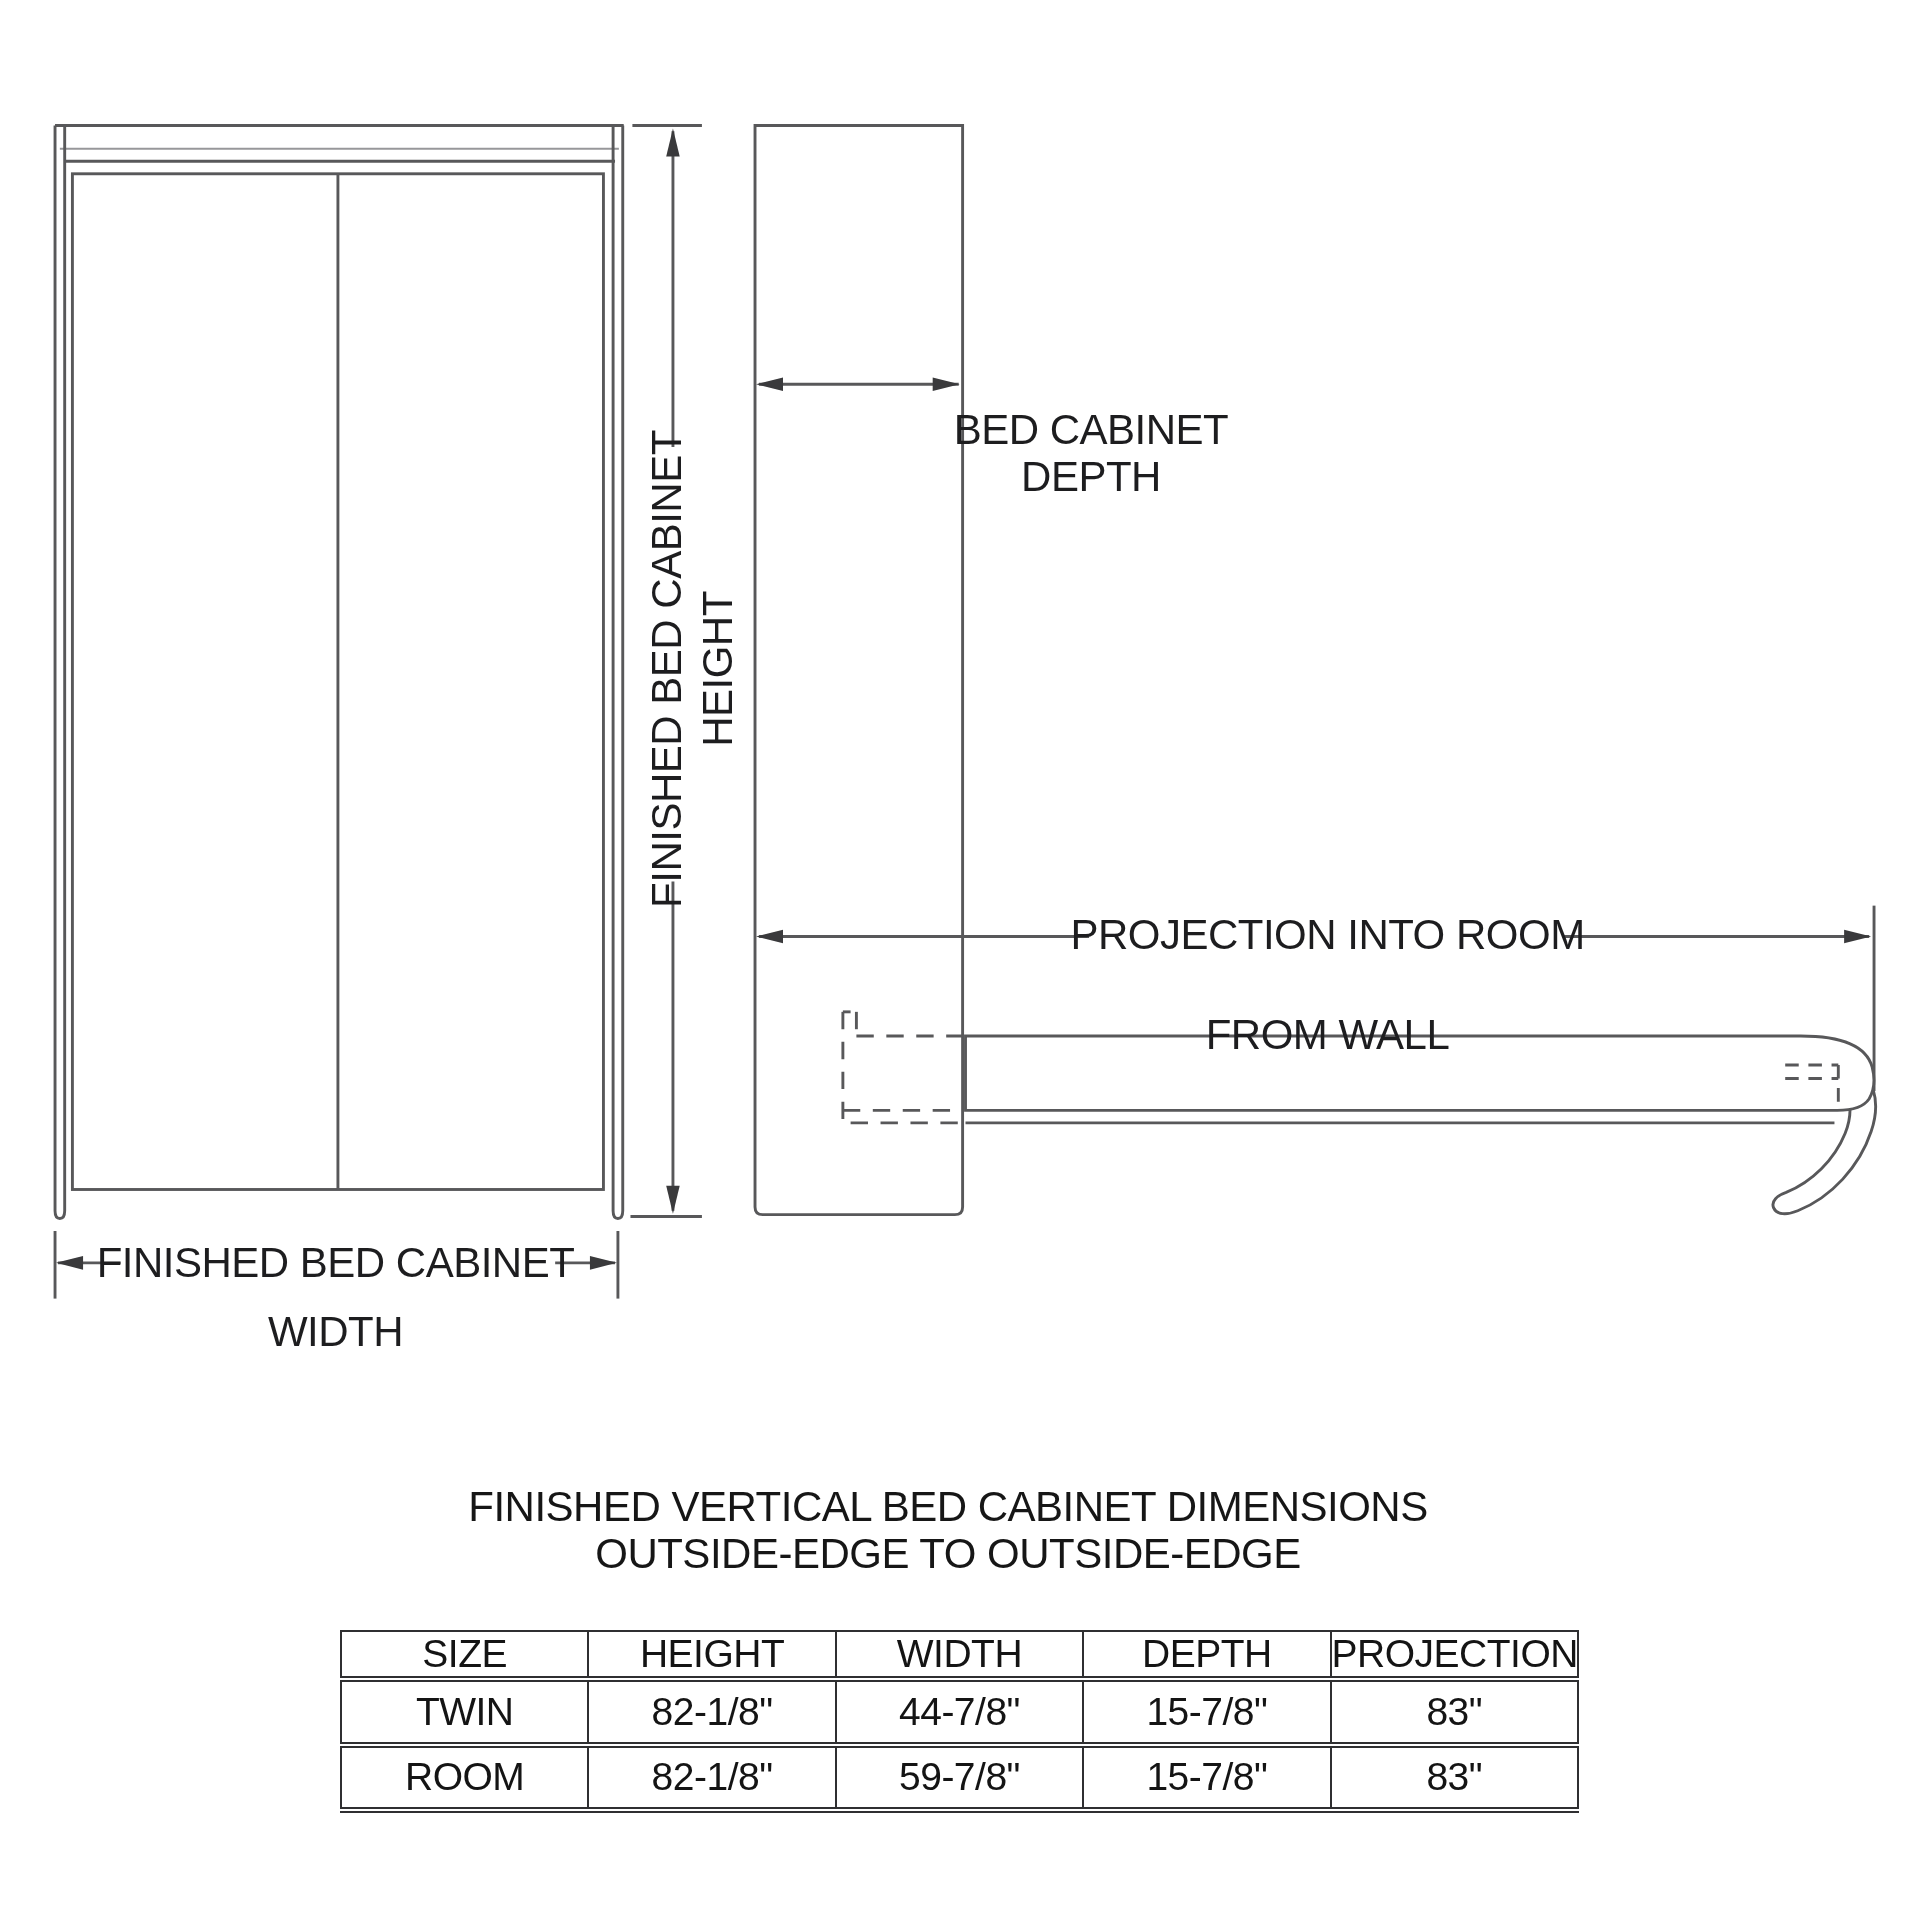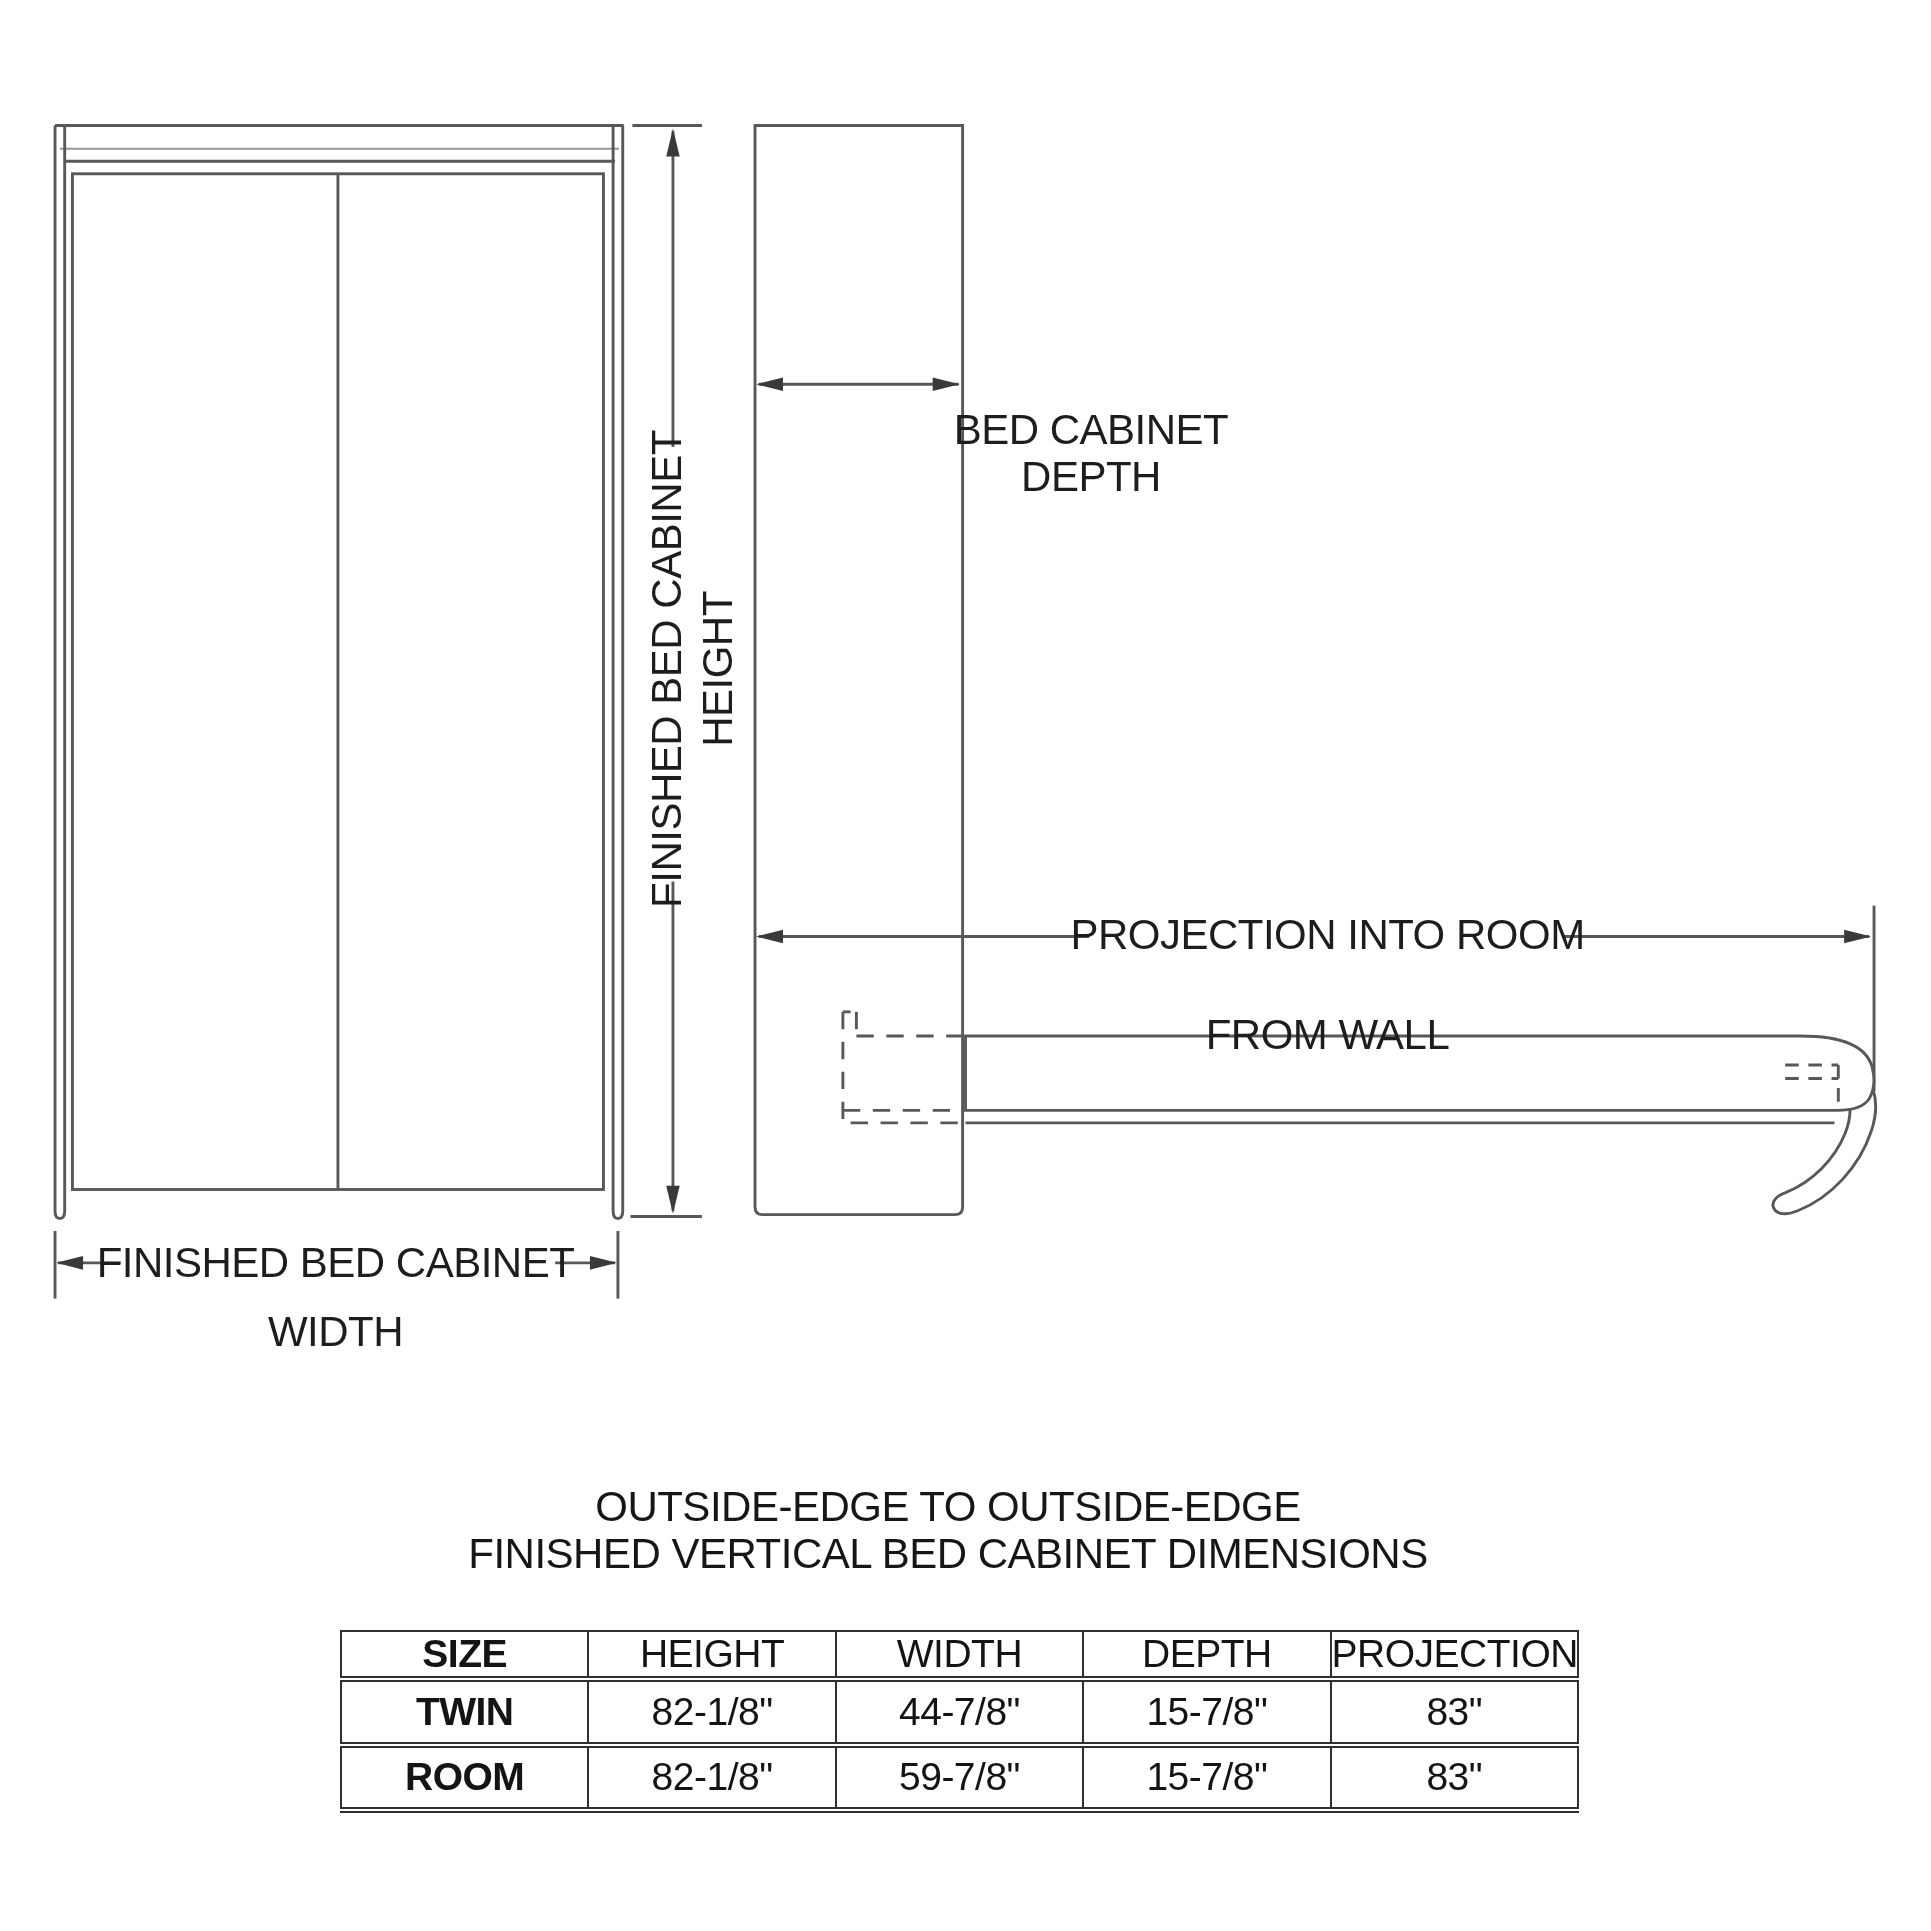--- a/index.html
+++ b/index.html
@@ -24,21 +24,21 @@
   table.dims{
     position:absolute;left:340px;top:1630px;width:1239px;height:183px;
     border-collapse:collapse;table-layout:fixed;
     font-size:39px;letter-spacing:-0.5px;color:#141414;text-align:center;
     border:2.9px solid #2f2f31;border-bottom:6.8px double #2f2f31;
   }
   table.dims th,table.dims td{
     border-left:2.9px solid #2f2f31;font-weight:400;padding:0;vertical-align:middle;
     white-space:nowrap;overflow:hidden;
   }
-  table.dims th:first-child,table.dims td:first-child{border-left:none;font-weight:bold;}
+  table.dims th:first-child,table.dims td:first-child{border-left:none;}
   table.dims thead th{border-bottom:6.8px double #2f2f31;}
   table.dims tbody tr.mid td{border-bottom:6.8px double #2f2f31;border-radius:7px;}
 </style>
 </head>
 <body>
 
 <div id="canvas">
 
   <svg id="lineart" viewBox="0 0 2000 2000" xmlns="http://www.w3.org/2000/svg">
 
@@ -130,22 +130,22 @@
     <div>HEIGHT</div>
   </div>
 
   <div class="lbl lbl-depth" style="left:898px;top:407px;width:386px;">BED CABINET</div>
   <div class="lbl lbl-depth" style="left:898px;top:454px;width:386px;">DEPTH</div>
 
   <div class="lbl" style="left:1038px;top:910px;width:579px;text-align:center;">PROJECTION INTO ROOM</div>
   <div class="lbl" style="left:1038px;top:975px;width:579px;margin-top:35px;">FROM WALL</div>
 
   <div class="title-block">
+    <div>FINISHED VERTICAL BED CABINET DIMENSIONS</div>
     <div>OUTSIDE-EDGE TO OUTSIDE-EDGE</div>
-    <div>FINISHED VERTICAL BED CABINET DIMENSIONS</div>
   </div>
 
   <table class="dims">
     <colgroup>
       <col style="width:20%">
         <col style="width:20%">
         <col style="width:20%">
       <col style="width:20%">
         <col style="width:20%">
     </colgroup>

